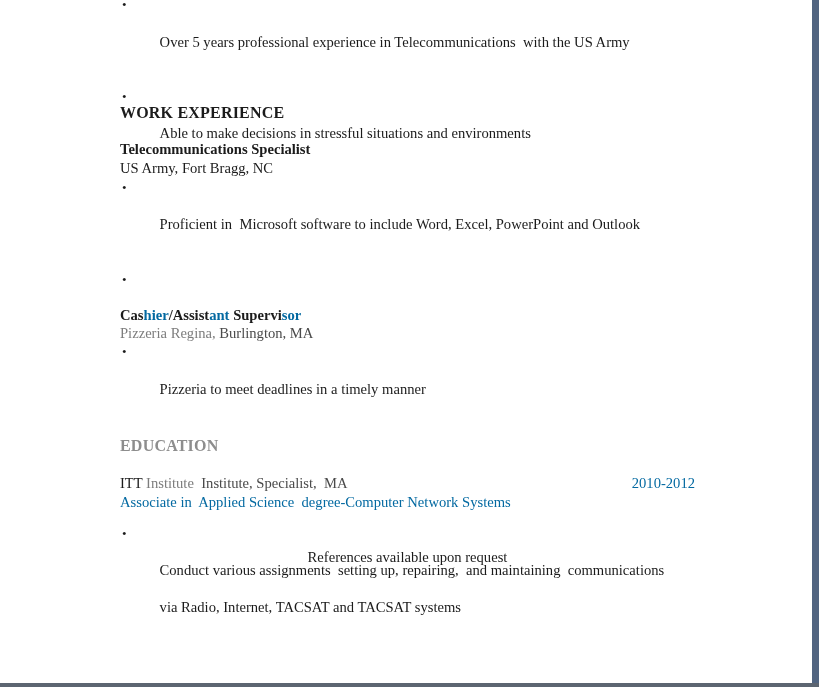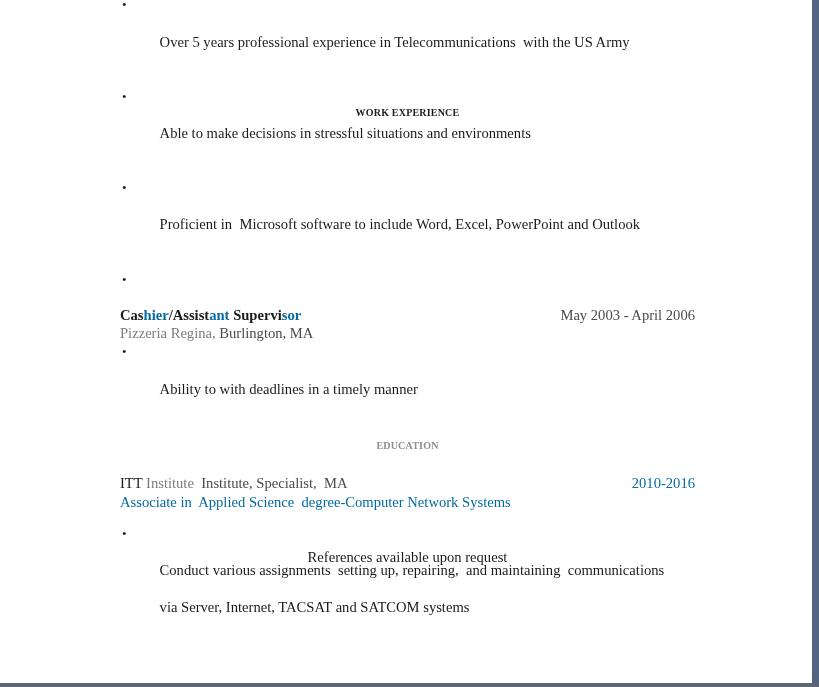--- a/index.html
+++ b/index.html
@@ -11,21 +11,21 @@
   }
   .t {
     position:absolute; left:120px; width:575px;
     font-size:14.6px; line-height:18.3px;
     white-space:pre-wrap;
   }
   .bul { position:relative; padding-left:25px; }
   .dot { position:absolute; left:2px; top:0; font-size:13px; }
   .row { display:flex; justify-content:space-between; align-items:baseline; }
   .bold { font-weight:bold; }
-  .heading { font-weight:bold; text-align:center; font-size:10px; letter-spacing:0.2px; }
+  .heading { font-weight:bold; text-align:left; font-size:16px; letter-spacing:0.2px; }
   .center { text-align:center; }
   .g  { color:#0369a1; }   
   .m  { color:#7d7d7d; }   
   .d  { color:#4a4a4a; }   
   .gray-heading { color:#8d8d8d; }
   .frame-right  { position:absolute; top:0; right:0; width:7px; height:687px; background:#516480; }
   .frame-bottom { position:absolute; left:0; bottom:0; width:819px; height:4px; background:#5c6571; }
 </style>
 </head>
 <body>
@@ -42,45 +42,46 @@
   </div>
   <div class="t bul" style="top:32.5px">
     <span class="dot">•</span>
     <span>Proficient in  Microsoft software to include Word, Excel, PowerPoint and Outlook</span>
   </div>
   <div class="t bul" style="top:51px">
     <span class="dot">•</span>
   </div>
   <div class="t bul" style="top:69px">
     <span class="dot">•</span>
-    <span>Ability to with deadlines in a timely manner</span>
+    <span>Pizzeria to meet deadlines in a timely manner</span>
   </div>
 
   <div class="t heading" style="top:104px">WORK EXPERIENCE</div>
 
   <div class="t row" style="top:140px">
+    <span class="bold">Telecommunications Specialist</span>
   </div>
+  <div class="t" style="top:158.5px">US Army, Fort Bragg, NC</div>
 
   <div class="t bul" style="top:177px">
     <span class="dot">•</span>
     <span><span>Conduct various assignments  setting up, repairing,  and maintaining  communications</span><br>
-    <span>via Server, Internet, TACSAT and SATCOM systems</span></span>
+    <span>via Radio, Internet, TACSAT and TACSAT systems</span></span>
   </div>
 
   <div class="t row" style="top:306px">
     <span class="bold"><span>Cas</span><span class="g">hier</span><span>/Assist</span><span class="g">ant</span><span> Supervi</span><span class="g">sor</span></span>
-    <span class="d">May 2003 - April 2006</span>
   </div>
   <div class="t heading gray-heading" style="top:437px">EDUCATION</div>
 
   <div class="t" style="top:324px"><span class="m">Pizzeria Regina,</span><span class="d"> Burlington, MA</span></div>
 
   <div class="t row" style="top:474px">
     <span><span>ITT </span><span class="m">Institute  </span><span class="d">Institute, Specialist,  MA</span></span>
-    <span class="g">2010-2016</span>
+    <span class="g">2010-2012</span>
   </div>
   <div class="t g" style="top:492.5px">Associate in  Applied Science  degree-Computer Network Systems</div>
 
   <div class="t center" style="top:548px">References available upon request</div>
 
 </div>
 
 <div class="frame-right"></div>
 <div class="frame-bottom"></div>
 

